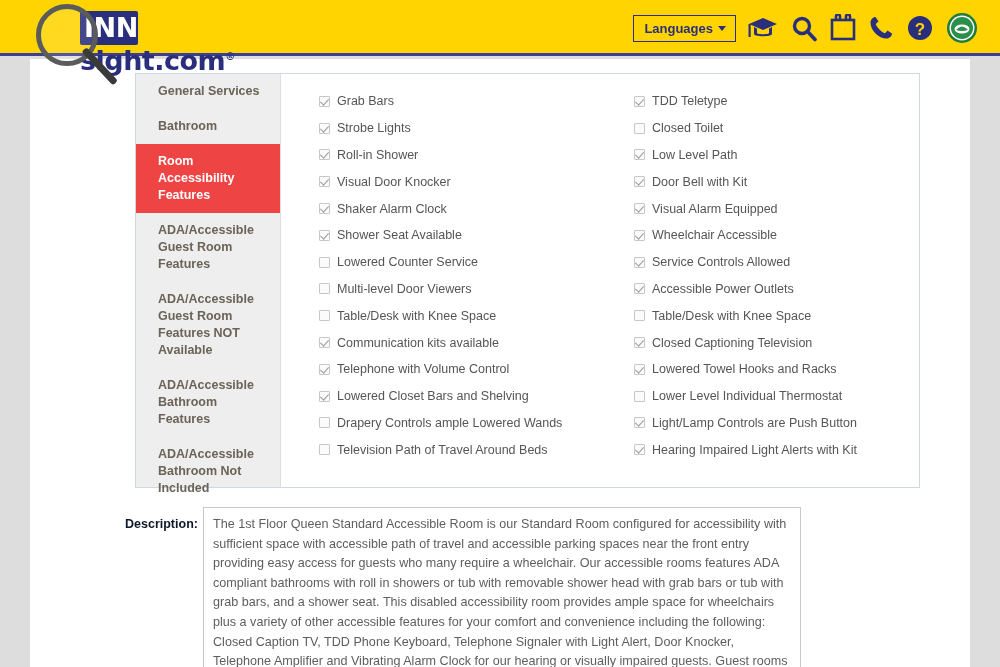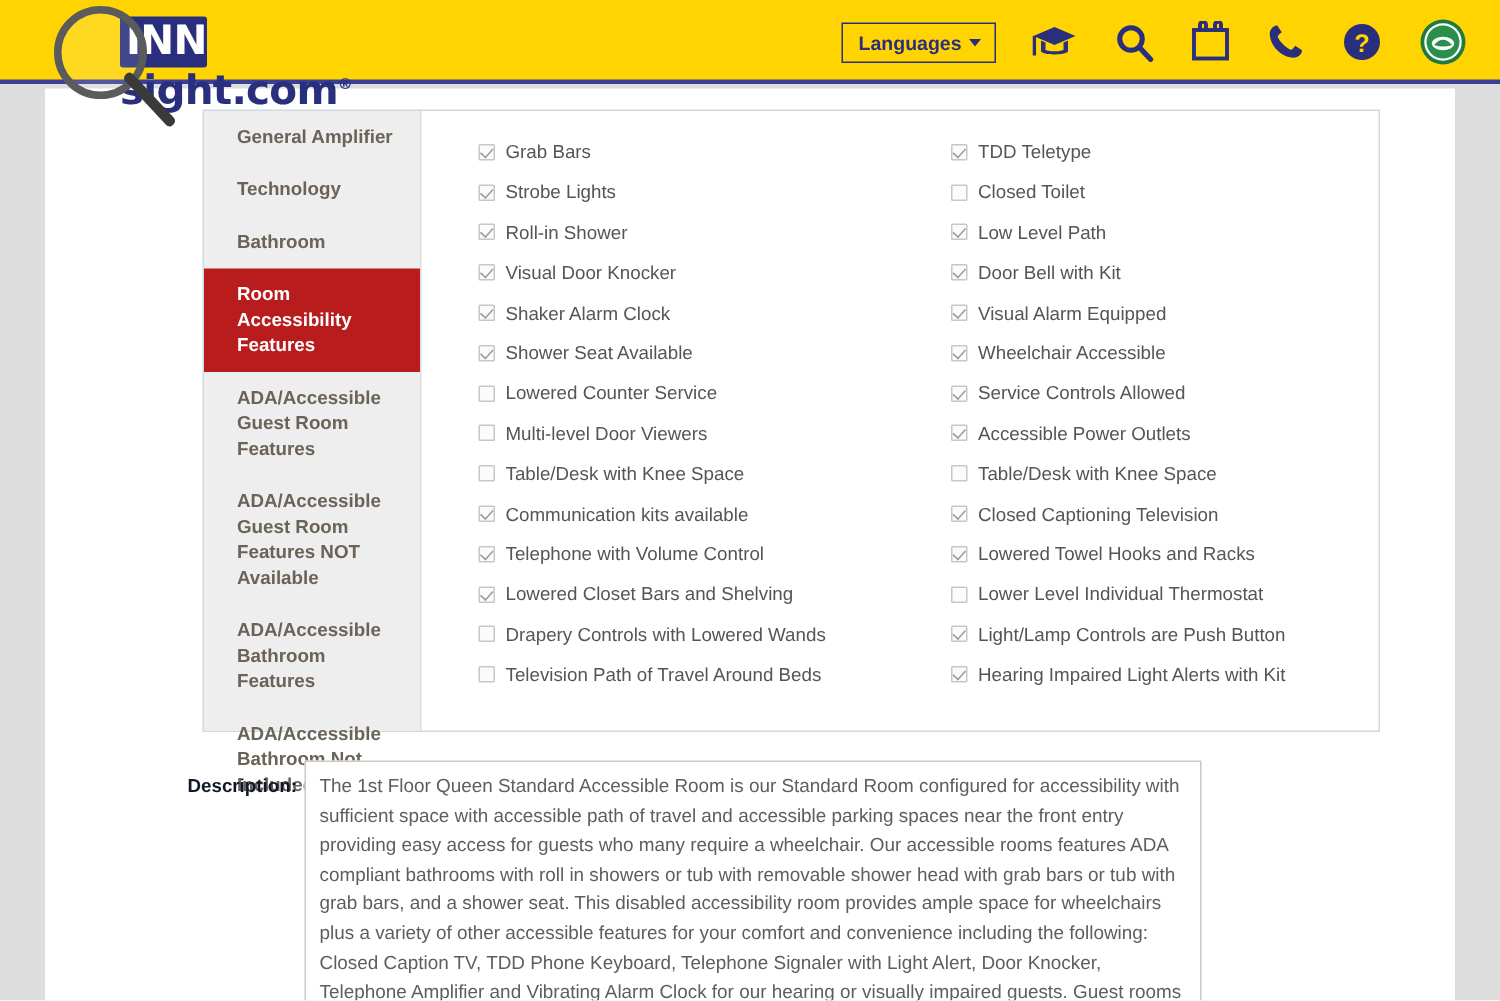--- a/index.html
+++ b/index.html
@@ -62,21 +62,21 @@
     background: #3a3a3a;
     transform: rotate(47deg);
     transform-origin: left center;
     border-radius: 3px;
     z-index: 21;
   }
 
   .header-right {
     position: absolute; right: 22px; top: 0;
     height: 56px;
-    display: flex; align-items: center; gap: 24px;
+    display: flex; align-items: center; gap: 12px;
   }
   .lang-btn {
     border: 1px solid #2a2f7d;
     color: #2a2f7d;
     background: transparent;
     font-size: 13px; font-weight: bold;
     padding: 5px 9px 5px 10px;
     cursor: pointer;
     display: flex; align-items: center; gap: 5px;
     font-family: "Liberation Sans", sans-serif;
@@ -118,21 +118,21 @@
   .side-item {
     padding: 9px 10px 9px 22px;
     font-size: 12.5px;
     font-weight: bold;
     color: #6b6357;
     line-height: 17px;
     cursor: pointer;
     font-family: "Liberation Sans", sans-serif;
   }
   .side-item.active {
-    background: #b91c1c;
+    background: #ef4444;
     color: #ffffff;
   }
 
   
   .cols {
     position: absolute;
     left: 146px; top: 0;
     right: 0; bottom: 0;
     display: flex;
     padding: 14px 0 0 0;
@@ -268,22 +268,21 @@
           </svg>
       </span>
     </div>
   </div>
 
   <div class="page-white">
 
     <div class="panel">
 
       <div class="sidebar">
-        <div class="side-item">General Amplifier</div>
-        <div class="side-item">Technology</div>
+        <div class="side-item">General Services</div>
         <div class="side-item">Bathroom</div>
         <div class="side-item active">Room Accessibility Features</div>
         <div class="side-item">ADA/Accessible Guest Room Features</div>
         <div class="side-item">ADA/Accessible Guest Room Features NOT Available</div>
         <div class="side-item">ADA/Accessible Bathroom Features</div>
         <div class="side-item">ADA/Accessible Bathroom Not Included</div>
       </div>
 
       <div class="cols">
         <div class="col left" id="col-left">
@@ -330,21 +329,21 @@
             <div class="cbrow">
               <span class="cbox on"></span>
               <span class="cblabel">Telephone with Volume Control</span>
             </div>
             <div class="cbrow">
               <span class="cbox on"></span>
               <span class="cblabel">Lowered Closet Bars and Shelving</span>
             </div>
             <div class="cbrow">
               <span class="cbox"></span>
-              <span class="cblabel">Drapery Controls with Lowered Wands</span>
+              <span class="cblabel">Drapery Controls ample Lowered Wands</span>
             </div>
             <div class="cbrow">
               <span class="cbox"></span>
               <span class="cblabel">Television Path of Travel Around Beds</span>
             </div>
           </div>
         <div class="col right" id="col-right">
             <div class="cbrow">
               <span class="cbox on"></span>
               <span class="cblabel">TDD Teletype</span>

